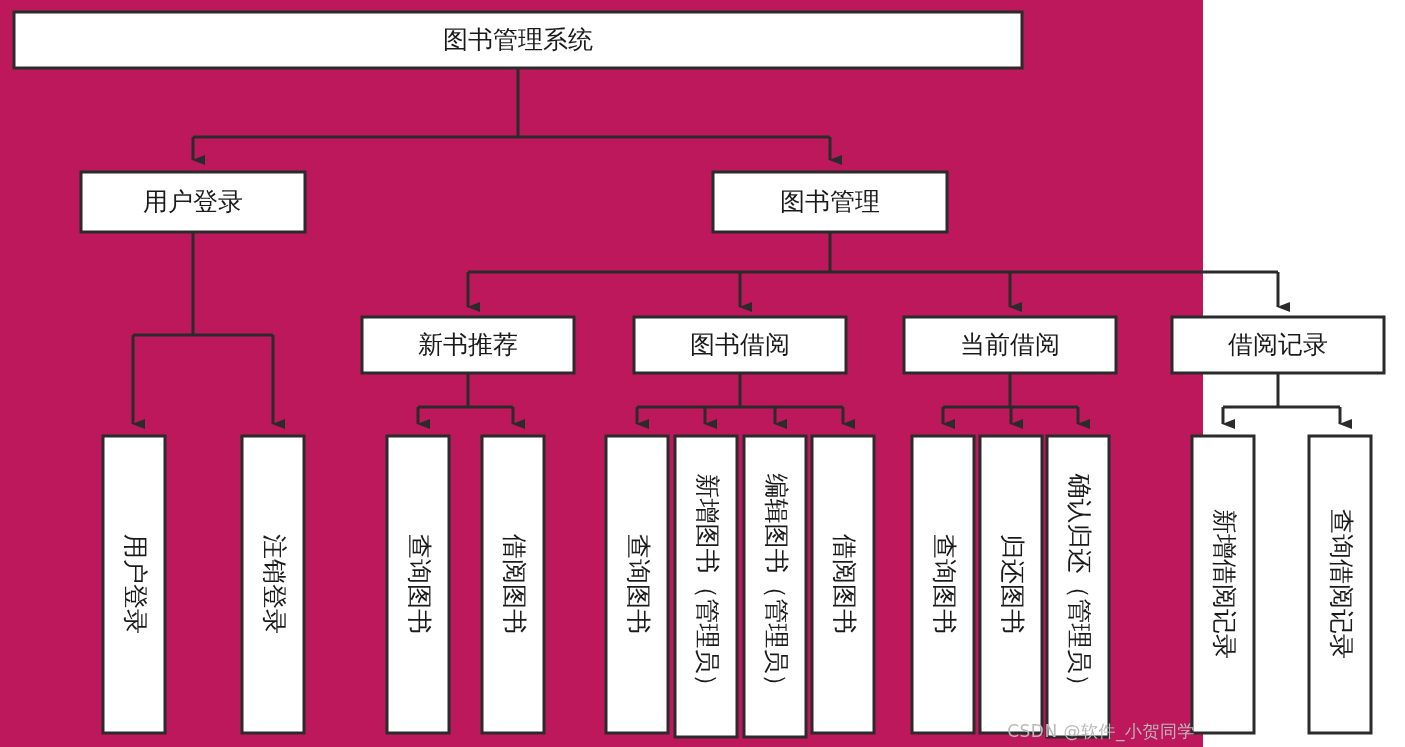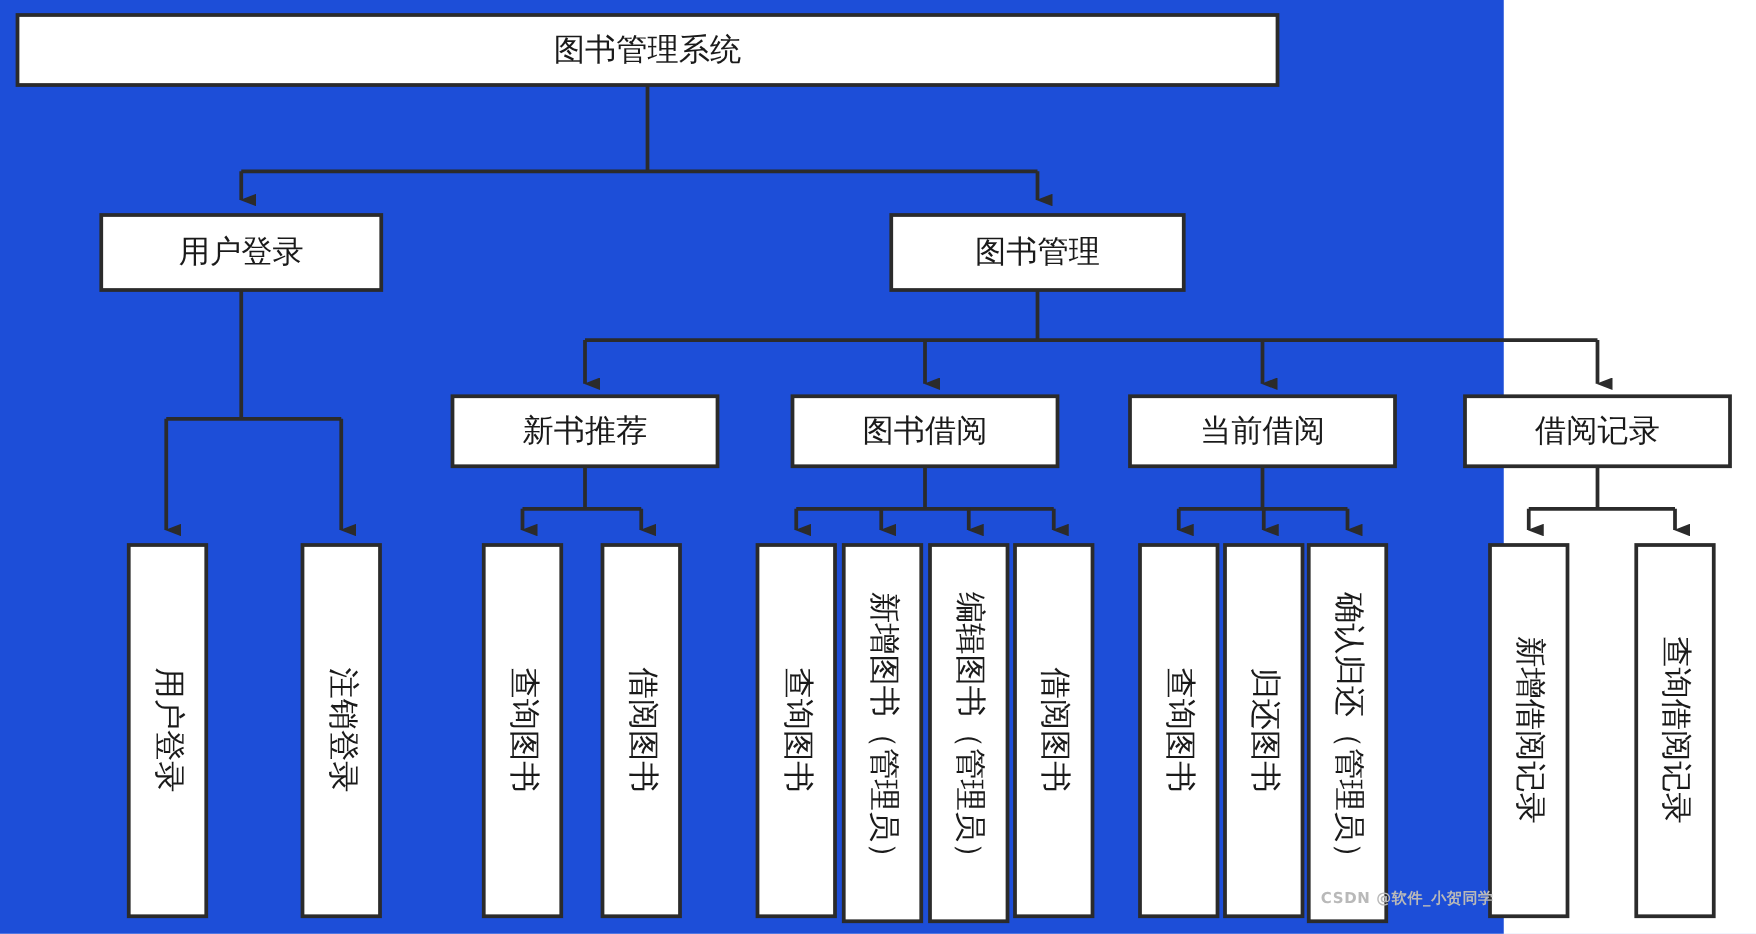--- a/index.html
+++ b/index.html
@@ -1,28 +1,28 @@
 <!DOCTYPE html>
 <html><head>
 <meta charset="utf-8">
 <style>
   html,body{margin:0;padding:0;background:#ffffff;}
   body{width:1405px;height:747px;font-family:"DejaVu Sans","Liberation Sans",sans-serif;overflow:hidden;}
-  #stage{position:relative;width:1203px;height:747px;background:#1d4ed8;}
+  #stage{position:relative;width:1203px;height:747px;background:#be185d;}
   svg#diagram{position:absolute;left:0;top:0;width:1405px;height:747px;}
   .node-rect{fill:#ffffff;stroke:#2b2b2b;stroke-width:3;}
   .conn{stroke:#2b2b2b;stroke-width:3;fill:none;}
   .arrow-head{fill:#2b2b2b;}
   .node-label{fill:#1a1a1a;font-family:"DejaVu Sans","Liberation Sans",sans-serif;
                text-anchor:middle;dominant-baseline:middle;}
   .lbl-h{font-size:25px;}
   .lbl-v{font-size:25px;}
-  .watermark{position:absolute;right:8px;bottom:20px;color:#b9b9b9;font-size:12px;
+  .watermark{position:absolute;right:8px;bottom:4px;color:#b9b9b9;font-size:17px;
              font-family:"DejaVu Sans","Liberation Sans",sans-serif;white-space:nowrap;
-             letter-spacing:.5px;font-weight:bold;}
+             letter-spacing:.5px;}
 </style>
 </head>
 <body>
 
 <div id="stage">
 
   <svg id="diagram" viewBox="0 0 1405 747">
     <defs>
       <marker id="ah" markerWidth="10" markerHeight="13" refX="5" refY="12" orient="auto" markerUnits="userSpaceOnUse">
         <path class="arrow-head" d="M0,0 L10,0 L5,13 Z"></path>

